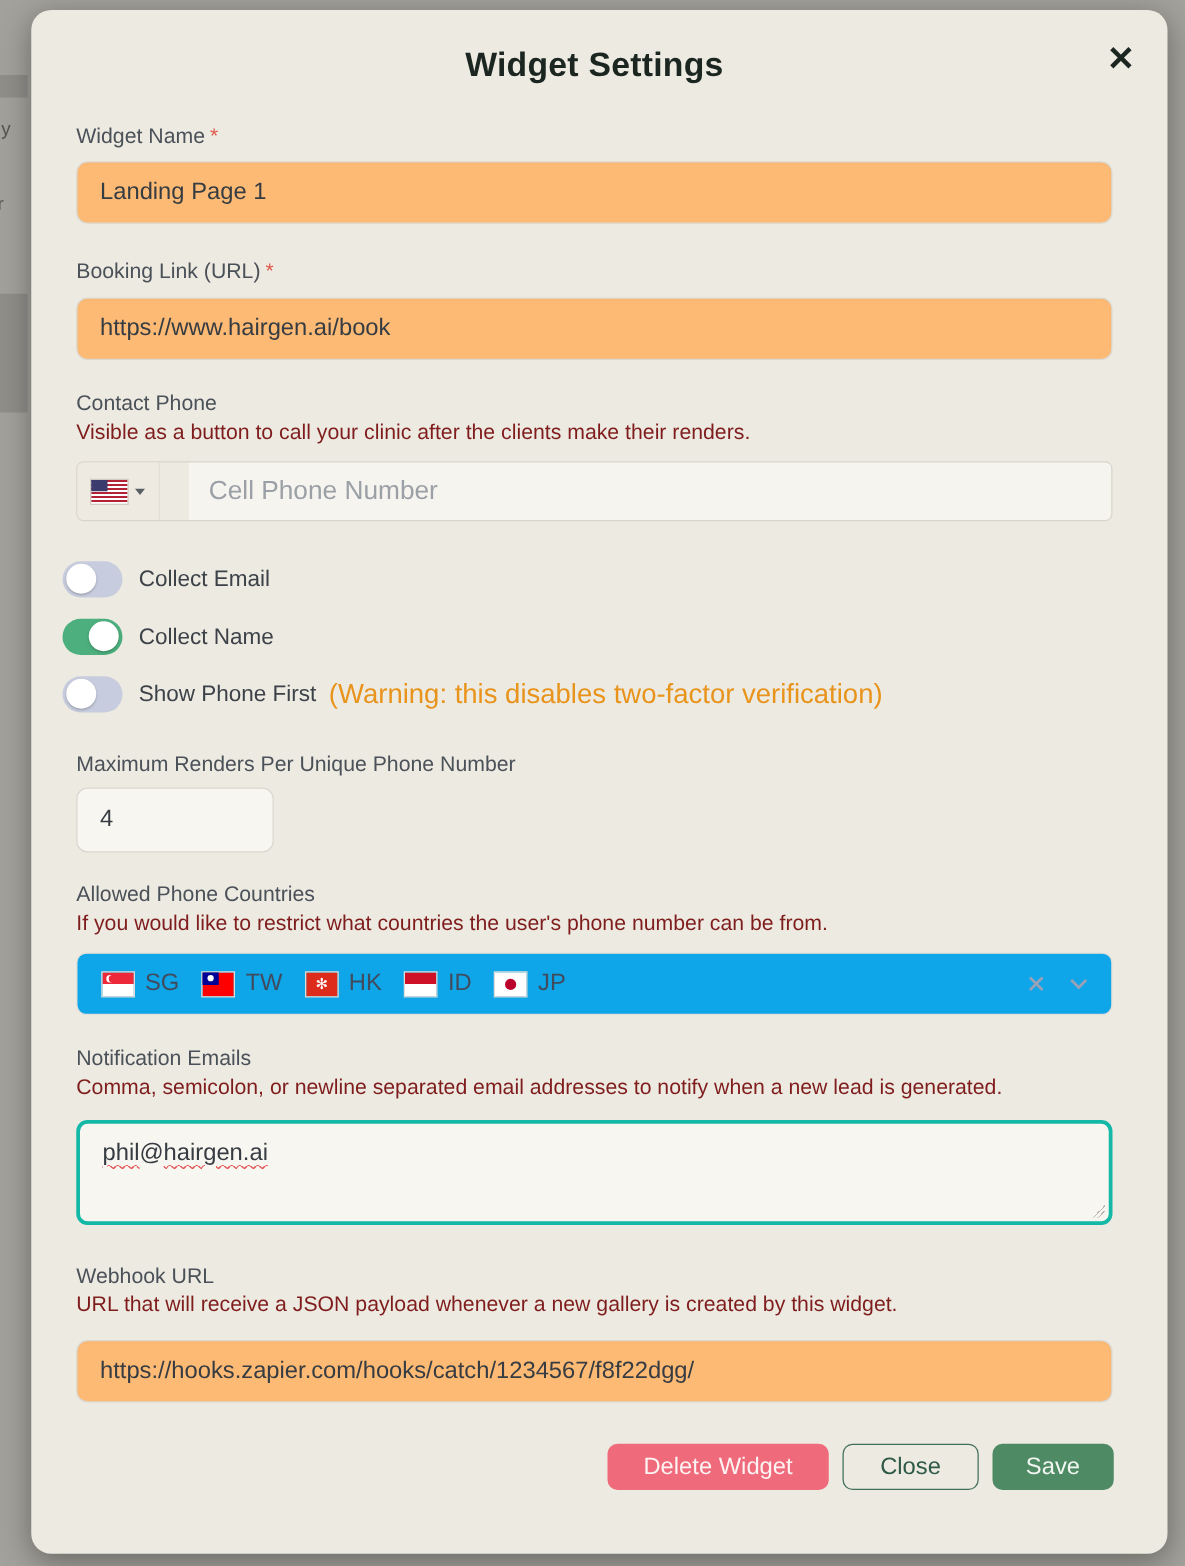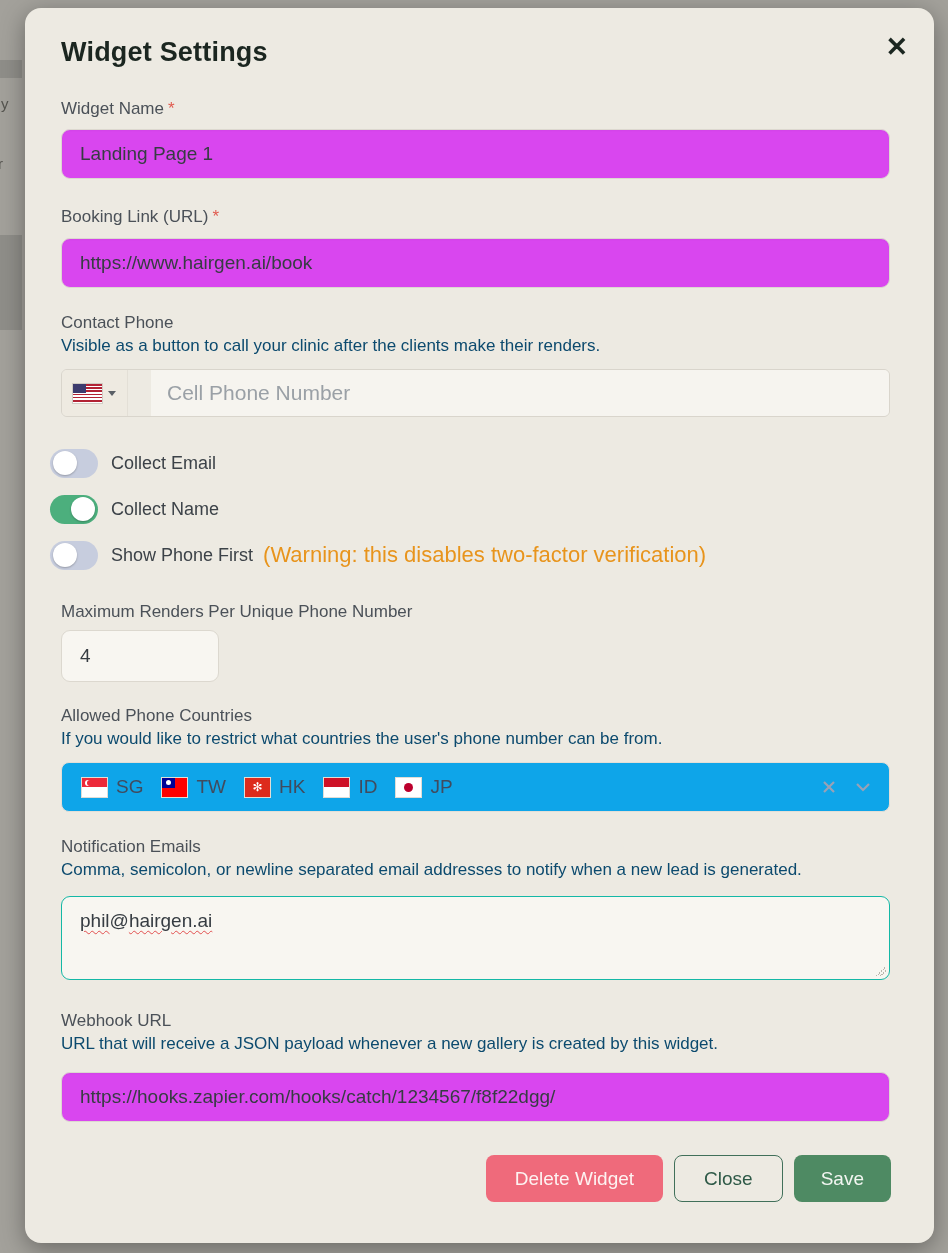--- a/index.html
+++ b/index.html
@@ -10,30 +10,30 @@
   .backdrop-frag { position:absolute; color:#55544f; font-size:15px; }
   .backdrop-block { position:absolute; background:#8f8e89; }
 
   .modal {
     position:absolute; left:25px; top:8px; width:909px; height:1235px;
     background:#edeae2; border-radius:16px;
     box-shadow:0 6px 24px rgba(0,0,0,.35);
     padding:29px 44px 0 12px;
   }
   .modal-header { position:relative; }
-  .modal-title { font-size:27px; font-weight:bold; color:#1b2620; letter-spacing:.2px; padding-left:24px; }
+  .modal-title { font-size:27px; font-weight:bold; color:#1b2620; letter-spacing:.2px; padding-left:24px;text-align:center; }
   .close-x { position:absolute; right:-18px; top:-3px; font-size:27px; font-weight:bold; color:#1b2620; cursor:pointer; line-height:1; }
 
   .field-label { font-size:17px; color:#4b5158; padding-left:24px; }
   .req { color:#e05a4e; margin-left:4px; }
-  .helper { font-size:17px; color:#0c4a6e; padding-left:24px; margin-top:3px; }
+  .helper { font-size:17px; color:#7f1d1d; padding-left:24px; margin-top:3px; }
 
   .text-input {
     margin-left:24px; width:829px; height:50px;
-    background:#d946ef; border:1px solid #dcd8cf; border-radius:9px;
+    background:#fdba74; border:1px solid #dcd8cf; border-radius:9px;
     display:flex; align-items:center; padding:0 18px;
     font-size:19px; color:#363c42;
     box-shadow:inset 0 1px 2px rgba(0,0,0,.03);
   }
 
   
   .phone-input { margin-left:24px; width:829px; height:48px; border:1px solid #d9d5cc; border-radius:6px; display:flex; overflow:hidden;gap:23px; }
   .phone-flag-box { width:66px; background:#eeeae1; display:flex; align-items:center; justify-content:center; gap:6px; border-right:1px solid #e3dfd6; }
   .us-flag { width:29px; height:19px; position:relative; background:repeating-linear-gradient(#b22234 0 1.6px, #fff 1.6px 3.2px); outline:1px solid #d0ccc4; }
   .us-flag::before { content:""; position:absolute; left:0; top:0; width:13px; height:9px; background:#3c3b6e; }
@@ -75,30 +75,30 @@
   .flag-hk { background:#dd2b1c; color:#fff; font-size:12px; display:flex; align-items:center; justify-content:center; }
   .flag-id { background:linear-gradient(#ce1126 0 50%, #fff 50% 100%); }
   .flag-jp { background:#fff; }
   .flag-jp::before { content:""; position:absolute; left:8px; top:5px; width:9px; height:9px; border-radius:50%; background:#bc002d; }
   .select-icons { display:flex; align-items:center; gap:14px; }
   .sel-icon { width:20px; height:20px; stroke:#99a1b6; stroke-width:2.2; fill:none; cursor:pointer; }
 
   
   .textarea {
     margin-left:24px; width:829px; height:84px;
-    background:#f8f6f1; border:1px solid #14b8a6; border-radius:9px;
+    background:#f8f6f1; border:3px solid #14b8a6; border-radius:9px;
     padding:13px 18px; font-size:19px; color:#363c42; position:relative;
   }
   .misspelled { text-decoration:underline; text-decoration-style:wavy; text-decoration-color:#e25050; text-decoration-thickness:1px; text-underline-offset:3px; }
   .resize-grip { position:absolute; right:3px; bottom:3px; width:10px; height:10px;
     background:linear-gradient(135deg, transparent 0 50%, #b9b5ac 50% 55%, transparent 55% 70%, #b9b5ac 70% 75%, transparent 75%); }
 
   
   .footer { display:flex; justify-content:flex-end; align-items:center; gap:11px; margin-top:33px; margin-right:-1px; }
-  .btn { height:47px; border-radius:8px; border:none; font-family:"Liberation Sans",sans-serif; font-size:19px; display:flex; align-items:center; justify-content:center; cursor:pointer; }
+  .btn { height:37px; border-radius:8px; border:none; font-family:"Liberation Sans",sans-serif; font-size:19px; display:flex; align-items:center; justify-content:center; cursor:pointer; }
   .btn-delete { background:#ef6a7b; color:#fdf3f2; padding:0 29px; }
   .btn-close { background:transparent; color:#2e5947; border:1px solid #41705a; padding:0 29px; }
   .btn-save { background:#4e8a63; color:#f2f6f1; padding:0 27px; }
 
   .gap10 { margin-top:10px; } .gap11 { margin-top:11px; } .gap13 { margin-top:13px; }
   .gap8 { margin-top:8px; } .gap16 { margin-top:16px; } .gap18 { margin-top:18px; }
   .mt31 { margin-top:31px; } .mt28 { margin-top:28px; } .mt25 { margin-top:25px; }
   .mt32 { margin-top:32px; } .mt24 { margin-top:24px; }
 </style>
 </head>

